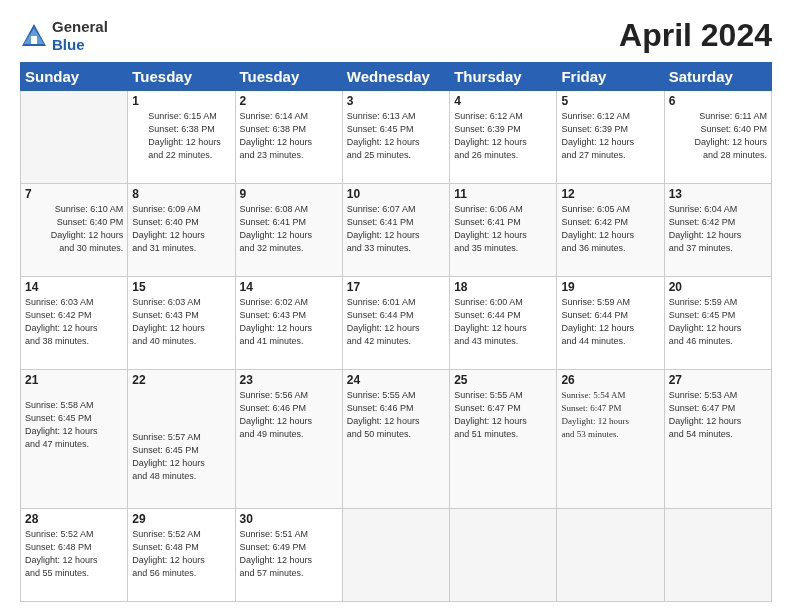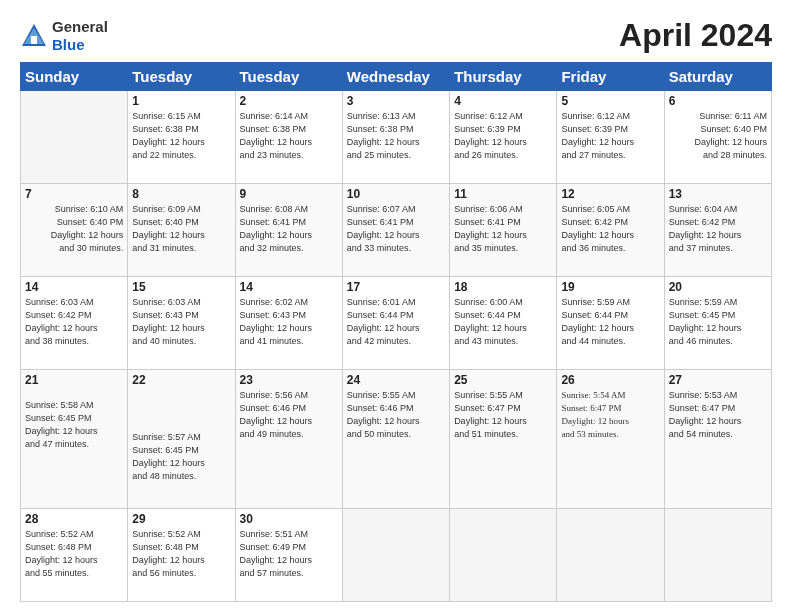--- a/index.html
+++ b/index.html
@@ -126,36 +126,36 @@
           <th>Thursday</th>
           <th>Friday</th>
           <th>Saturday</th>
         </tr>
     </thead>
     <tbody id="calendar-body">
     <tr>
           <td class="empty"></td>
           <td>
             <span class="day-number">1</span>
-            <div class="day-info" style="white-space: pre-line;">Sunrise: 6:15 AM
+            <div class="day-info" style="white-space: pre-line; margin-left: 16px;">Sunrise: 6:15 AM
 Sunset: 6:38 PM
 Daylight: 12 hours
 and 22 minutes.</div>
           </td>
           <td>
             <span class="day-number">2</span>
             <div class="day-info" style="white-space: pre-line;">Sunrise: 6:14 AM
 Sunset: 6:38 PM
 Daylight: 12 hours
 and 23 minutes.</div>
           </td>
           <td>
             <span class="day-number">3</span>
             <div class="day-info" style="white-space: pre-line;">Sunrise: 6:13 AM
-Sunset: 6:38 PM
+Sunset: 6:45 PM
 Daylight: 12 hours
 and 25 minutes.</div>
           </td>
           <td>
             <span class="day-number">4</span>
             <div class="day-info" style="white-space: pre-line;">Sunrise: 6:12 AM
 Sunset: 6:39 PM
 Daylight: 12 hours
 and 26 minutes.</div>
           </td>

